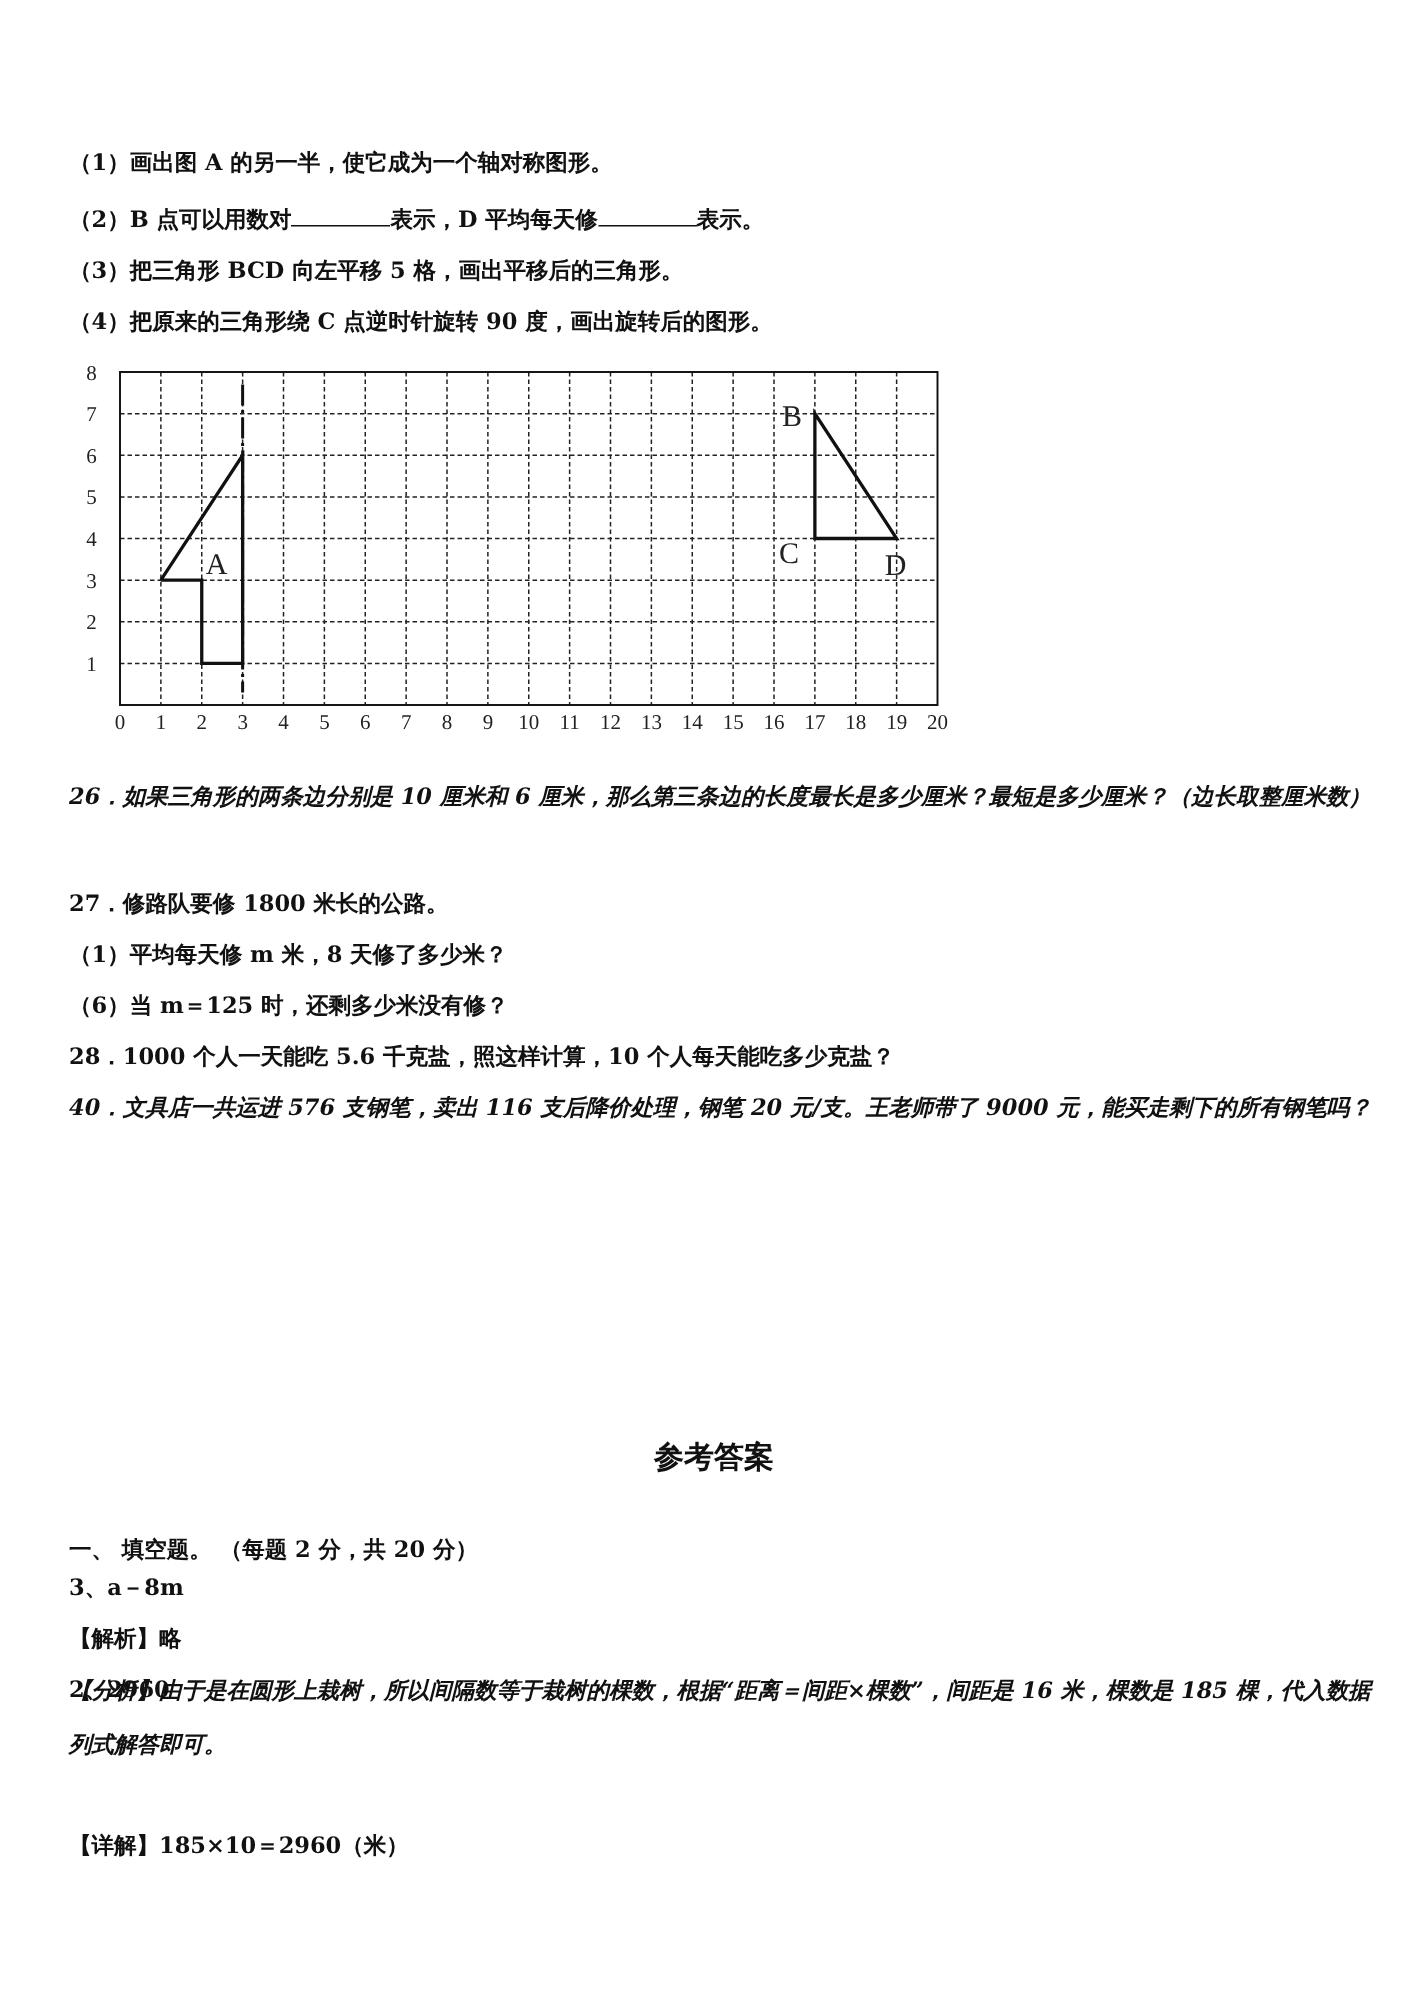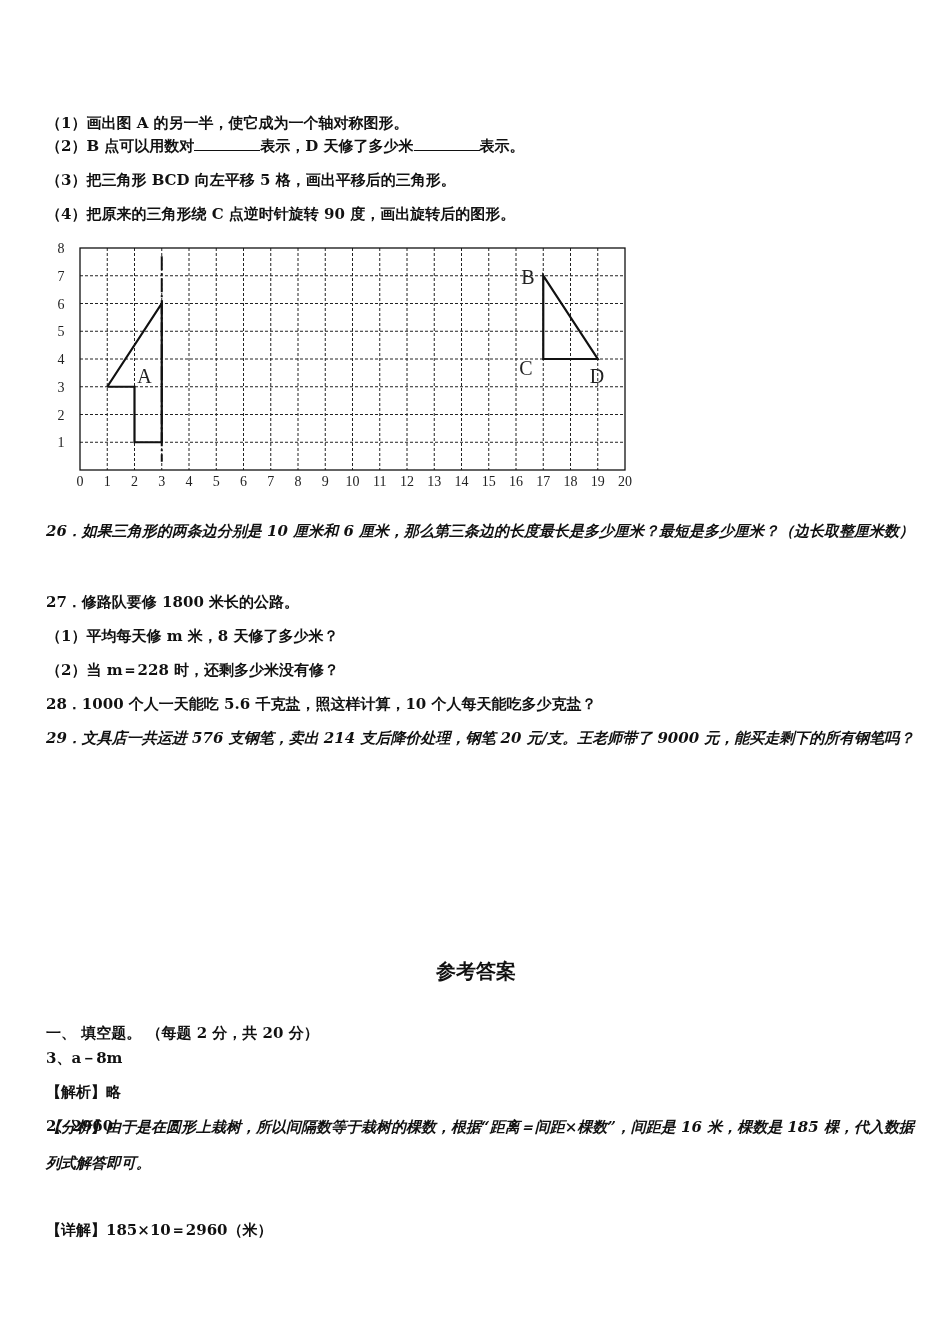--- a/index.html
+++ b/index.html
@@ -17,23 +17,23 @@
   .title {
     position: absolute; left: 1px; width: 950px; top: 958px; text-align: center;
     font-family: "DejaVu Sans", "Liberation Sans", sans-serif;
     font-size: 20px; font-weight: bold;
   }
   #grid { position: absolute; left: 0; top: 0; }
 </style>
 </head>
 <body>
 
-<div class="line" style="top:114px">（1）画出图 A 的另一半，使它成为一个轴对称图形。</div>
+<div class="line" style="top:99px">（1）画出图 A 的另一半，使它成为一个轴对称图形。</div>
 <div class="line" style="top:137px">
-  <span>（2）B 点可以用数对</span><span class="blank"></span><span>表示，D 天修了多少米</span><span class="blank"></span><span>表示。</span>
+  <span>（2）B 点可以用数对</span><span class="blank"></span><span>表示，D 平均每天修</span><span class="blank"></span><span>表示。</span>
 </div>
 <div class="line" style="top:171px">（3）把三角形 BCD 向左平移 5 格，画出平移后的三角形。</div>
 <div class="line" style="top:205px">（4）把原来的三角形绕 C 点逆时针旋转 90 度，画出旋转后的图形。</div>
 
 <svg id="grid" width="950" height="500">
     <line x1="107.25" y1="248" x2="107.25" y2="470" stroke="#222" stroke-width="1" stroke-dasharray="3,2"></line>
     <line x1="134.5" y1="248" x2="134.5" y2="470" stroke="#222" stroke-width="1" stroke-dasharray="3,2"></line>
     <line x1="161.75" y1="248" x2="161.75" y2="470" stroke="#222" stroke-width="1" stroke-dasharray="3,2"></line>
     <line x1="189" y1="248" x2="189" y2="470" stroke="#222" stroke-width="1" stroke-dasharray="3,2"></line>
     <line x1="216.25" y1="248" x2="216.25" y2="470" stroke="#222" stroke-width="1" stroke-dasharray="3,2"></line>
@@ -93,23 +93,23 @@
     <text x="137.225" y="382.5875" font-size="20" font-family="Liberation Serif, serif" fill="#222">A</text>
     <polygon points="543.25,275.75 543.25,359 597.75,359" fill="none" stroke="#111" stroke-width="2.2"></polygon>
     <text x="521.25" y="283.75" font-size="20" font-family="Liberation Serif, serif" fill="#222">B</text>
     <text x="519.25" y="375" font-size="20" font-family="Liberation Serif, serif" fill="#222">C</text>
     <text x="589.75" y="383" font-size="20" font-family="Liberation Serif, serif" fill="#222">D</text>
   </svg>
 
 <div class="line wrap" style="top:513px">26．如果三角形的两条边分别是 10 厘米和 6 厘米，那么第三条边的长度最长是多少厘米？最短是多少厘米？（边长取整厘米数）</div>
 <div class="line" style="top:593px">27．修路队要修 1800 米长的公路。</div>
 <div class="line" style="top:627px">（1）平均每天修 m 米，8 天修了多少米？</div>
-<div class="line" style="top:661px">（2）当 m＝228 时，还剩多少米没有修？</div>
+<div class="line" style="top:661px">（6）当 m＝125 时，还剩多少米没有修？</div>
 <div class="line" style="top:695px">28．1000 个人一天能吃 5.6 千克盐，照这样计算，10 个人每天能吃多少克盐？</div>
-<div class="line wrap" style="top:720px">29．文具店一共运进 576 支钢笔，卖出 214 支后降价处理，钢笔 20 元/支。王老师带了 9000 元，能买走剩下的所有钢笔吗？</div>
+<div class="line wrap" style="top:720px">40．文具店一共运进 576 支钢笔，卖出 116 支后降价处理，钢笔 20 元/支。王老师带了 9000 元，能买走剩下的所有钢笔吗？</div>
 
 <div class="title">参考答案</div>
 <div class="line" style="top:1024px">一、  填空题。 （每题 2 分，共 20  分）</div>
 <div class="line" style="top:1049px">3、a－8m</div>
 <div class="line" style="top:1083px">【解析】略</div>
 <div class="line" style="top:1117px">2、2960</div>
 <div class="line wrap" style="top:1109px">【分析】由于是在圆形上栽树，所以间隔数等于栽树的棵数，根据“距离＝间距×棵数”，间距是 16 米，棵数是 185 棵，代入数据列式解答即可。</div>
 <div class="line" style="top:1221px">【详解】185×10＝2960（米）</div>
 
 </body></html>

